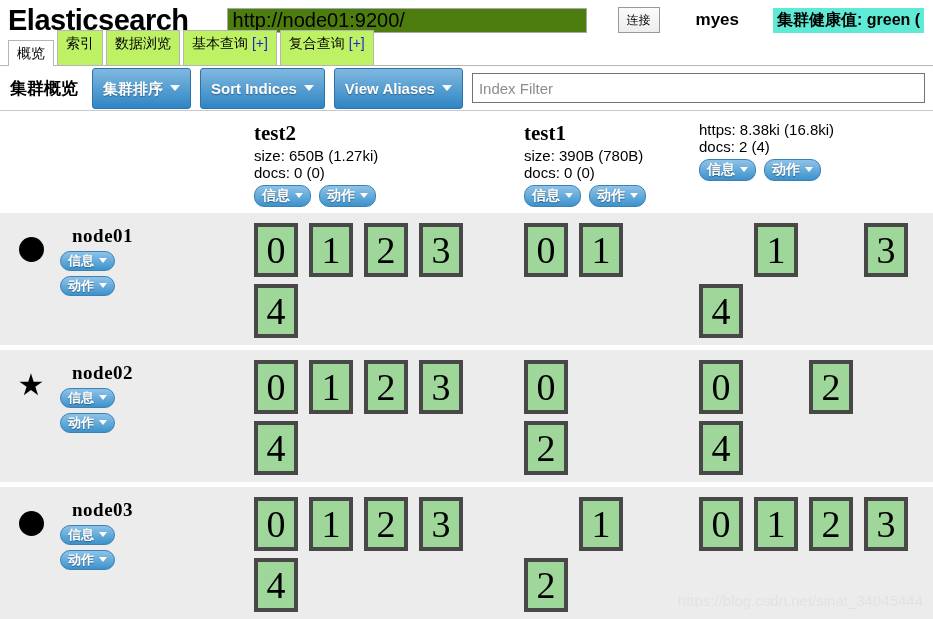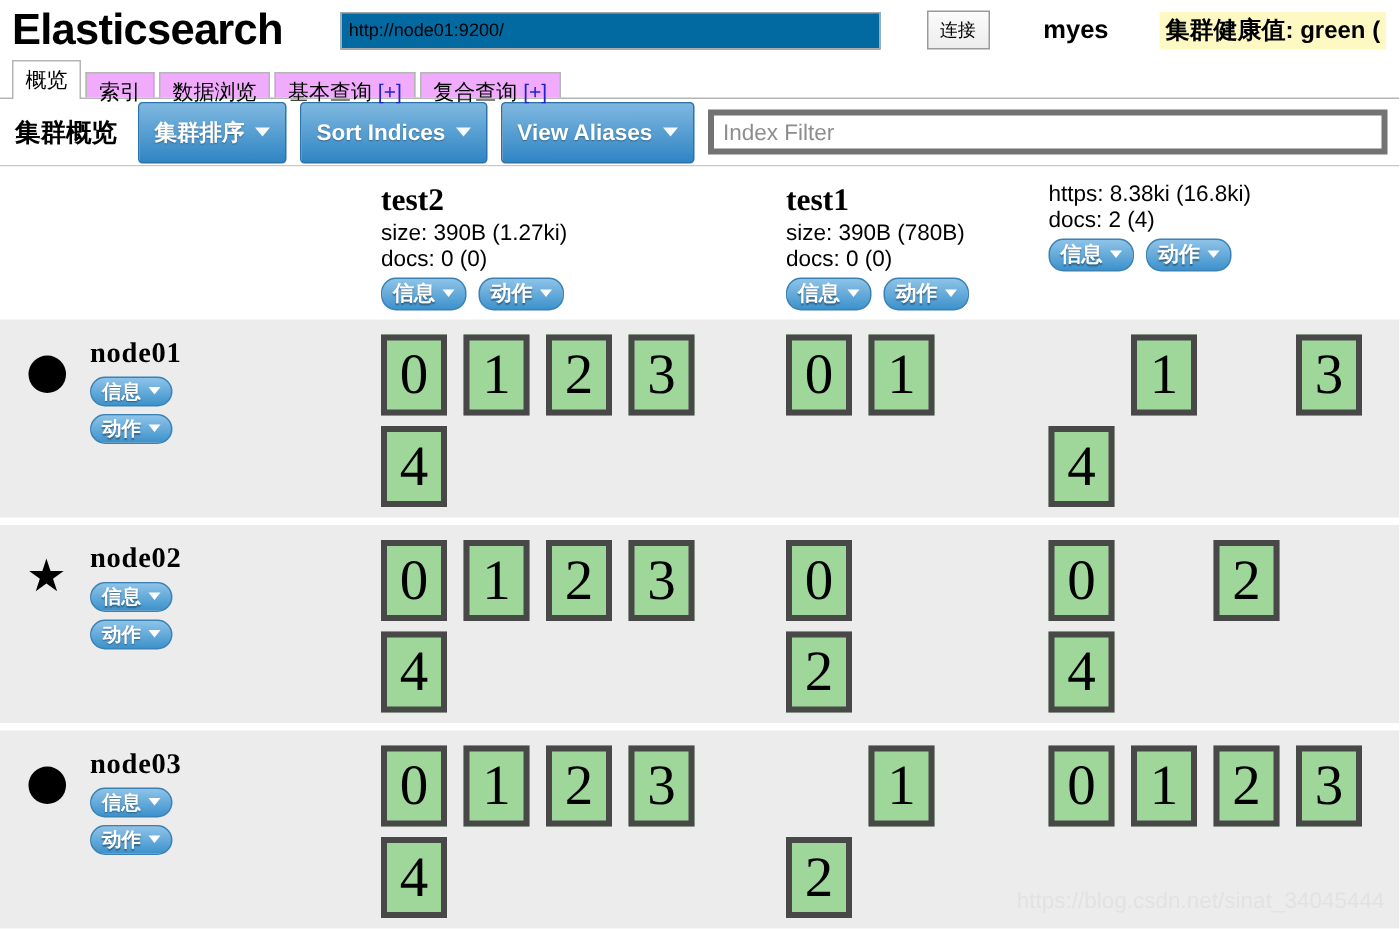--- a/index.html
+++ b/index.html
@@ -30,22 +30,22 @@
     letter-spacing: -0.5px;
     color: #000;
     white-space: nowrap;
     font-family: "Liberation Sans", sans-serif;
   }
   .url-input {
     margin-left: 14px;
     width: 360px;
     height: 25px;
     border: 1px solid #a9a9a9;
-    background: #0369a1;
-    font-size: 12px;
+    background: #4d7c0f;
+    font-size: 20px;
     padding: 0 5px;
     box-sizing: border-box;
     color: #000;
     font-family: "Liberation Sans", sans-serif;
     outline: none;
   }
   .connect-btn {
     margin-left: 7px;
     height: 26px;
     min-width: 42px;
@@ -60,46 +60,46 @@
   }
   .cluster-name {
     margin-left: 12px;
     font-size: 17px;
     font-weight: bold;
     color: #000;
     white-space: nowrap;
   }
   .health-badge {
     margin-left: 10px;
-    background: #fef9c3;
+    background: #5eead4;
     color: #000;
     font-size: 16px;
     font-weight: bold;
     padding: 2px 4px;
     white-space: nowrap;
     flex: 0 0 auto;
   }
 
   
   .tabbar {
     height: 26px;
     position: relative;
     padding-left: 8px;
     box-sizing: border-box;
     border-bottom: 1px solid #b5b5b5;
     display: flex;
     align-items: flex-end;
   }
   .tab {
-    height: 17px;
+    height: 35px;
     line-height: 24px;
     padding: 0 8px;
     font-size: 14px;
     color: #000;
-    background: #f0abfc;
+    background: #bef264;
     border: 1px solid #b5b5b5;
     border-bottom: none;
     margin-right: 3px;
     cursor: pointer;
     white-space: nowrap;
     box-sizing: border-box;
   }
   .tab.active {
     background: #ffffff;
     position: relative;
@@ -150,21 +150,21 @@
     width: 0; height: 0;
     border-left: 5px solid transparent;
     border-right: 5px solid transparent;
     border-top: 6px solid #ffffff;
     opacity: 0.95;
   }
   .index-filter {
     flex: 1;
     margin-right: 8px;
     height: 30px;
-    border: 4px solid #737373;
+    border: 1px solid #737373;
     background: #fff;
     font-size: 15px;
     padding: 0 6px;
     box-sizing: border-box;
     color: #000;
     font-family: "Liberation Sans", sans-serif;
     outline: none;
   }
   .index-filter::placeholder { color: #8d8d8d; }
 
@@ -209,20 +209,21 @@
     color: #000;
   }
   .node-info { display: flex; flex-direction: column; }
   .node-name {
     font-size: 19px;
     font-weight: bold;
     color: #000;
     margin-bottom: 4px;
     font-family: "Liberation Serif", "DejaVu Serif", serif;
     letter-spacing: 0.5px;
+    margin-left: 12px;
   }
   .pill {
     height: 20px;
     line-height: 19px;
     padding: 0 7px;
     margin-bottom: 5px;
     font-size: 13px;
     font-weight: bold;
     color: #ffffff;
     text-shadow: 0 1px 1px rgba(0,0,0,0.4);
@@ -361,21 +362,21 @@
 </div>
 
 <div class="grid">
 
   <div class="grid-row header-row">
     <div class="node-cell"></div>
 
     <div class="idx-col c-test2">
       <div class="idx-head">
         <div class="idx-name">test2</div>
-        <div class="idx-meta">size: 390B (1.27ki)</div>
+        <div class="idx-meta">size: 650B (1.27ki)</div>
         <div class="idx-meta">docs: 0 (0)</div>
         <div class="idx-btns">
           <div class="pill">
             <span>信息</span>
             <span class="caret"></span>
           </div>
           <div class="pill">
             <span>动作</span>
             <span class="caret"></span>
           </div>

